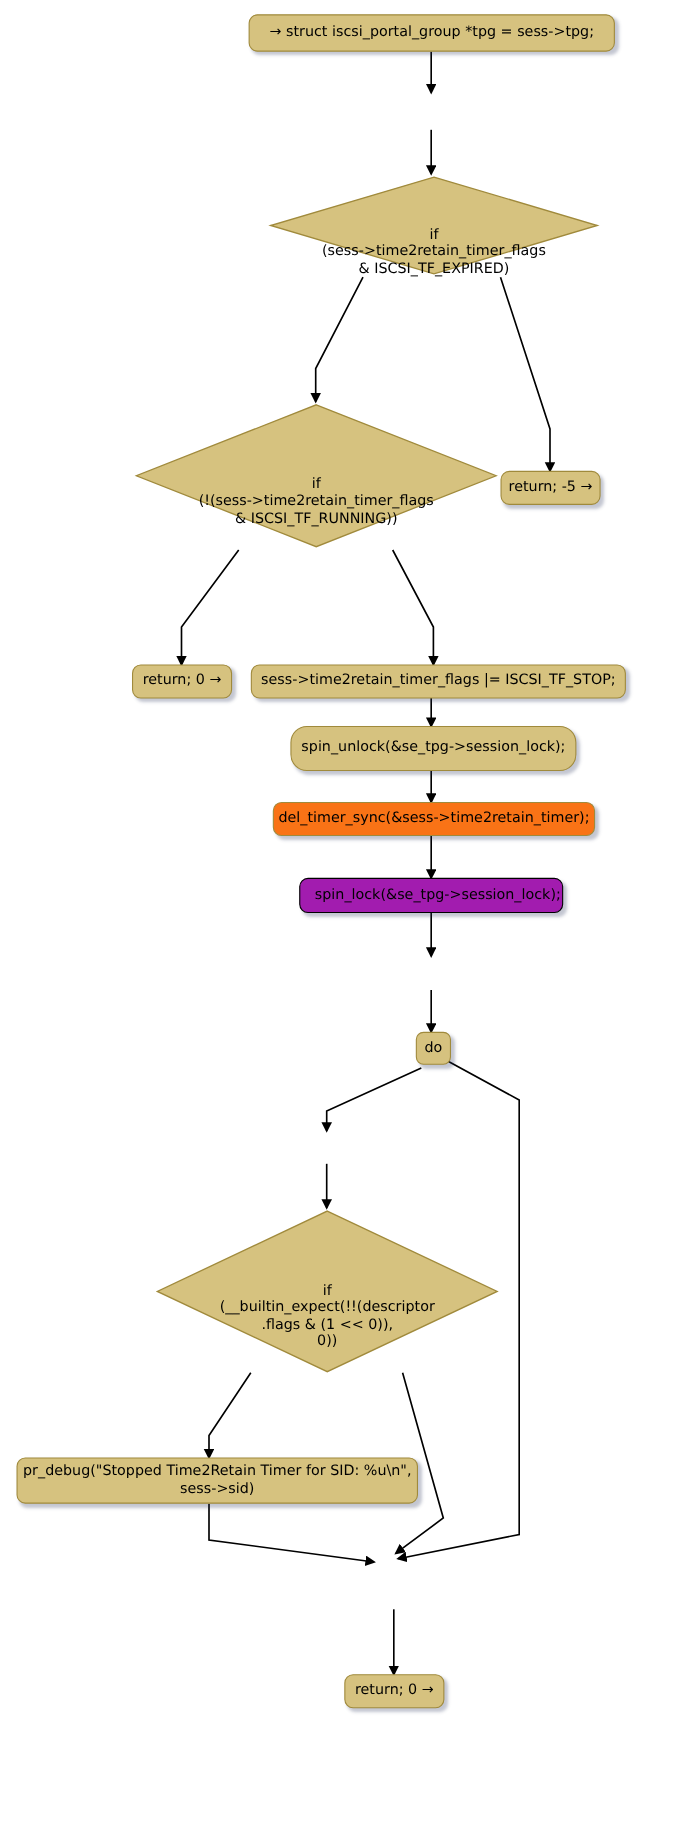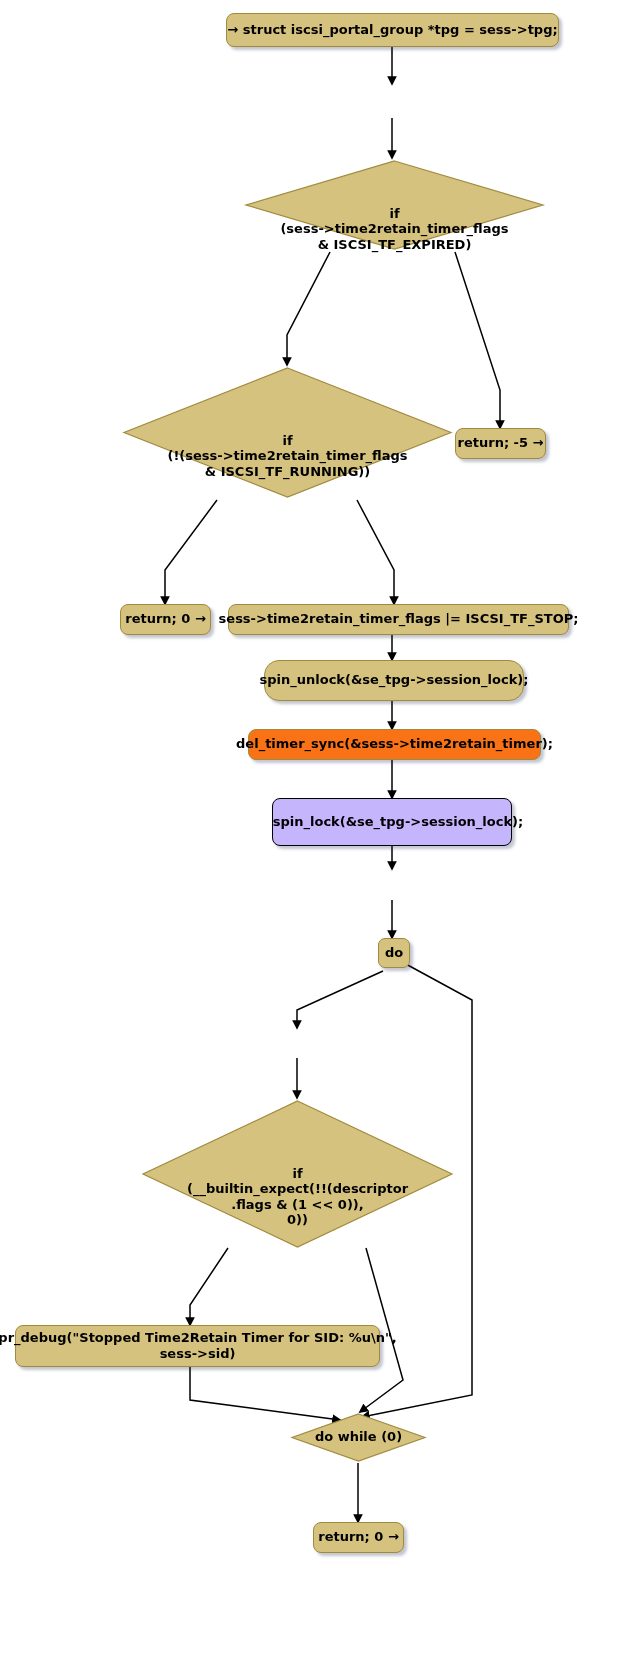--- a/index.html
+++ b/index.html
@@ -9,21 +9,20 @@
   }
   body {
     font-family: "DejaVu Sans", sans-serif;
   }
   #canvas {
     position: relative;
     width: 631px;
     height: 1655px;
     background: #FFFFFF;
     overflow: hidden;
-    font-weight: bold;
   }
   svg.edges {
     position: absolute;
     left: 0;
     top: 0;
     width: 631px;
     height: 1655px;
     pointer-events: none;
   }
   .node {
@@ -153,41 +152,35 @@
   </div>
 
   <div class="node box" style="left: 120px; top: 604px; width: 91px; height: 31px; background: rgb(214, 194, 127); border-color: rgb(160, 138, 60);">return; 0 →</div>
 
   <div class="node box" style="left: 228px; top: 604px; width: 341px; height: 31px; background: rgb(214, 194, 127); border-color: rgb(160, 138, 60);">sess-&gt;time2retain_timer_flags |= ISCSI_TF_STOP;</div>
 
   <div class="node box" style="left: 264px; top: 660px; width: 260px; height: 41px; background: rgb(214, 194, 127); border-color: rgb(160, 138, 60); border-radius: 15px;">spin_unlock(&amp;se_tpg-&gt;session_lock);</div>
 
   <div class="node box" style="left: 248px; top: 729px; width: 293px; height: 31px; background: #f97316; border-color: rgb(160, 138, 60);">del_timer_sync(&amp;sess-&gt;time2retain_timer);</div>
 
-  <div class="node box red" style="left: 272px; top: 798px; width: 240px; height: 48px; background: #c4b5fd; border-color: rgb(0, 0, 0); padding-left: 19px;">spin_lock(&amp;se_tpg-&gt;session_lock);</div>
+  <div class="node box red" style="left: 272px; top: 798px; width: 240px; height: 32px; background: #a21caf; border-color: rgb(0, 0, 0); padding-left: 19px;">spin_lock(&amp;se_tpg-&gt;session_lock);</div>
 
 
   <div class="node box tiny" style="left: 378px; top: 938px; width: 32px; height: 30px; background: rgb(214, 194, 127); border-color: rgb(160, 138, 60);">do</div>
 
 
   <div class="diamond-wrap" style="left:140px; top:1098px; width:315px; height:152px;">
     <svg width="315" height="152">
       <polygon points="157.5,3 312,76 157.5,149 3,76" fill="#D6C27F" stroke="#A08A3C" stroke-width="1.2"></polygon>
     </svg>
     <div class="diamond-label" style="top:68px;">if
 (__builtin_expect(!!(descriptor
 .flags &amp; (1 &lt;&lt; 0)),
 0))</div>
   </div>
 
   <div class="node box" style="left: 15px; top: 1325px; width: 365px; height: 42px; background: rgb(214, 194, 127); border-color: rgb(160, 138, 60);">pr_debug("Stopped Time2Retain Timer for SID: %u\n",
 sess-&gt;sid)</div>
 
-  <div class="diamond-wrap" style="left:289px; top:1412px; width:139px; height:51px;">
-    <svg width="139" height="51">
-      <polygon points="69.5,2 136,25.5 69.5,49 3,25.5" fill="#D6C27F" stroke="#A08A3C" stroke-width="1.2"></polygon>
-    </svg>
-    <div class="diamond-label" style="top:17px;">do while (0)</div>
-  </div>
 
   <div class="node box" style="left: 313px; top: 1522px; width: 91px; height: 31px; background: rgb(214, 194, 127); border-color: rgb(160, 138, 60);">return; 0 →</div>
 
 </div>
 
 </body></html>

